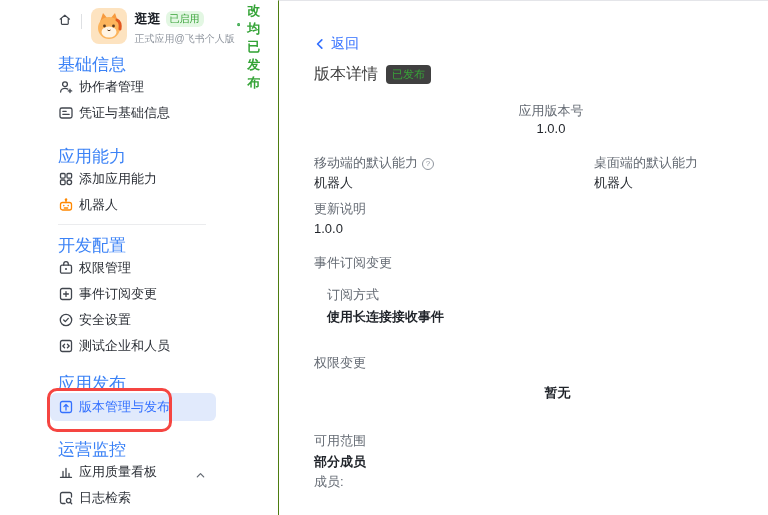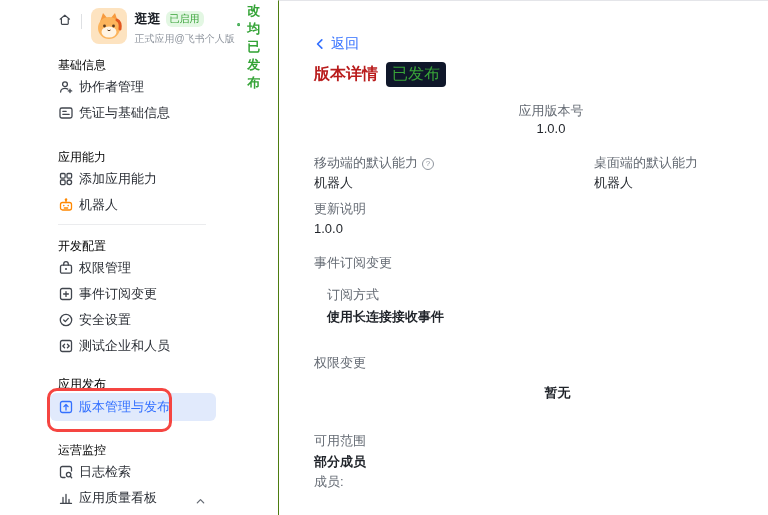--- a/index.html
+++ b/index.html
@@ -14,21 +14,21 @@
   .vdivider { width: 1px; height: 15px; background: #dee0e3; margin: 6px 9px 0 9px; }
   .avatar { width: 36px; height: 36px; border-radius: 8px; overflow: hidden; flex: 0 0 36px; }
   .app-meta { margin-left: 8px; padding-top: 2px; min-width: 0; }
   .app-name-row { display: flex; align-items: center; gap: 5px; }
   .app-name { font-size: 13px; font-weight: bold; color: #1f2329; }
   .badge-green { font-size: 10px; color: #38a338; background: #e3f7e3; border-radius: 6px;
     padding: 1px 4px; white-space: nowrap; }
   .app-sub { font-size: 10px; color: #8f959e; margin-top: 4px; white-space: nowrap; }
 
   .nav { padding-top: 4px; }
-  .sec-header { height: 18px; line-height: 18px; font-size: 12px; color: #000000; padding-left: 14px; }
+  .sec-header { height: 18px; line-height: 18px; font-size: 17px; color: #3b82f6; padding-left: 14px; }
   .m-sec2 { margin-top: 22px; } .m-sec3 { margin-top: 12px; } .m-sec4 { margin-top: 16px; } .m-sec5 { margin-top: 20px; }
   .nav-item { height: 26px; display: flex; align-items: center; margin: 0 4px 0 6px;
     padding-left: 8px; border-radius: 6px; cursor: pointer; }
   .nav-item .nicon { width: 16px; height: 16px; flex: 0 0 16px; color: #41464e; }
   .nav-item .nlabel { font-size: 13px; font-weight: 500; color: #2b2f36; margin-left: 5px; white-space: nowrap; }
   .nav-item.selected { background: #e1eafc; height: 28px; }
   .nav-item.selected .nlabel, .nav-item.selected .nicon { color: #3370ff; text-align: center; }
   .nicon.orange { color: #ff8800; }
   .hdivider { height: 1px; background: #ebecee; margin: 6px 14px 6px 14px; }
   .chevron { margin-left: auto; margin-right: 10px; color: #646a73; width: 11px; height: 11px; }
@@ -41,22 +41,22 @@
   .topbar { height: 39px; flex: 0 0 39px; display: flex; align-items: center; padding-left: 17px; }
   .check-icon { width: 14px; height: 14px; margin-right: 7px; }
   .topbar-text { font-size: 13px; font-weight: 600; color: #34a336; }
 
   .card { flex: 1; margin-left: 7px; border-top: 1px solid #e4e5e9; border-left: 1px solid #4d7c0f;
     padding: 34px 24px 0 35px; overflow: hidden; }
   .back-link { display: inline-flex; align-items: center; color: #3370ff; font-size: 14px;
     font-weight: 500; cursor: pointer; height: 18px; }
   .back-link svg { width: 12px; height: 12px; margin-right: 5px; }
   .title-row { display: flex; align-items: center; gap: 8px; margin-top: 10px; height: 20px; }
-  .page-title { font-size: 16px; font-weight: bold; color: #b91c1c; }
-  .badge-published { font-size: 16px; color: #38a338; background: #0f172a; border-radius: 4px; padding: 2px 6px; }
+  .page-title { font-size: 16px; font-weight: normal; color: #404040; }
+  .badge-published { font-size: 11px; color: #38a338; background: #404040; border-radius: 4px; padding: 2px 6px; }
 
   .flabel { font-size: 13px; color: #646a73; height: 18px; line-height: 18px; }
   .fvalue { font-size: 13px; color: #1f2329; height: 18px; line-height: 18px; }
   .fvalue.strong { font-weight: 600; }
   .indent { margin-left: 13px; }
   .two-col { display: flex; }
   .col-l { width: 280px; }
   .q-icon { display: inline-flex; align-items: center; justify-content: center; width: 12px; height: 12px;
     border: 1px solid #8f959e; border-radius: 50%; font-size: 8px; color: #8f959e;
     vertical-align: 1px; margin-left: 4px; cursor: pointer; }
@@ -196,39 +196,39 @@
               <path d="M8 11 V5.6 M5.9 7.6 L8 5.5 l2.1 2.1"></path>
           </svg>
         </span>
         <span class="nlabel">版本管理与发布</span>
       </div>
 
       <div class="sec-header m-sec5">运营监控</div>
       <div class="nav-item">
         <span class="nicon">
           <svg viewBox="0 0 16 16" fill="none" stroke="currentColor" stroke-width="1.3" stroke-linecap="round">
-            <path d="M13.5 7 V4.3 a1.8 1.8 0 0 0-1.8-1.8 H4.3 A1.8 1.8 0 0 0 2.5 4.3 v7.4 a1.8 1.8 0 0 0 1.8 1.8 H7"></path>
-            <circle cx="10.6" cy="10.6" r="2.2"></circle>
-              <path d="M12.3 12.3 l1.4 1.4"></path>
-          </svg>
-        </span>
-        <span class="nlabel">日志检索</span>
-      </div>
-      <div class="nav-item">
-        <span class="nicon">
-          <svg viewBox="0 0 16 16" fill="none" stroke="currentColor" stroke-width="1.3" stroke-linecap="round">
             <path d="M2.5 13.4 h11 M5 13 V7.5 M8 13 V4.5 M11 13 V9.5"></path>
           </svg>
         </span>
         <span class="nlabel">应用质量看板</span>
         <span class="chevron">
           <svg viewBox="0 0 12 12" fill="none" stroke="currentColor" stroke-width="1.4" stroke-linecap="round" stroke-linejoin="round">
             <path d="M2.5 7.5 L6 4 l3.5 3.5"></path>
           </svg>
         </span>
+      </div>
+      <div class="nav-item">
+        <span class="nicon">
+          <svg viewBox="0 0 16 16" fill="none" stroke="currentColor" stroke-width="1.3" stroke-linecap="round">
+            <path d="M13.5 7 V4.3 a1.8 1.8 0 0 0-1.8-1.8 H4.3 A1.8 1.8 0 0 0 2.5 4.3 v7.4 a1.8 1.8 0 0 0 1.8 1.8 H7"></path>
+            <circle cx="10.6" cy="10.6" r="2.2"></circle>
+              <path d="M12.3 12.3 l1.4 1.4"></path>
+          </svg>
+        </span>
+        <span class="nlabel">日志检索</span>
       </div>
     </div>
 
     <div class="annotation-box"></div>
   </div>
 
   <div class="main">
     <div class="topbar">
       <span class="check-icon">
         <svg viewBox="0 0 14 14">

